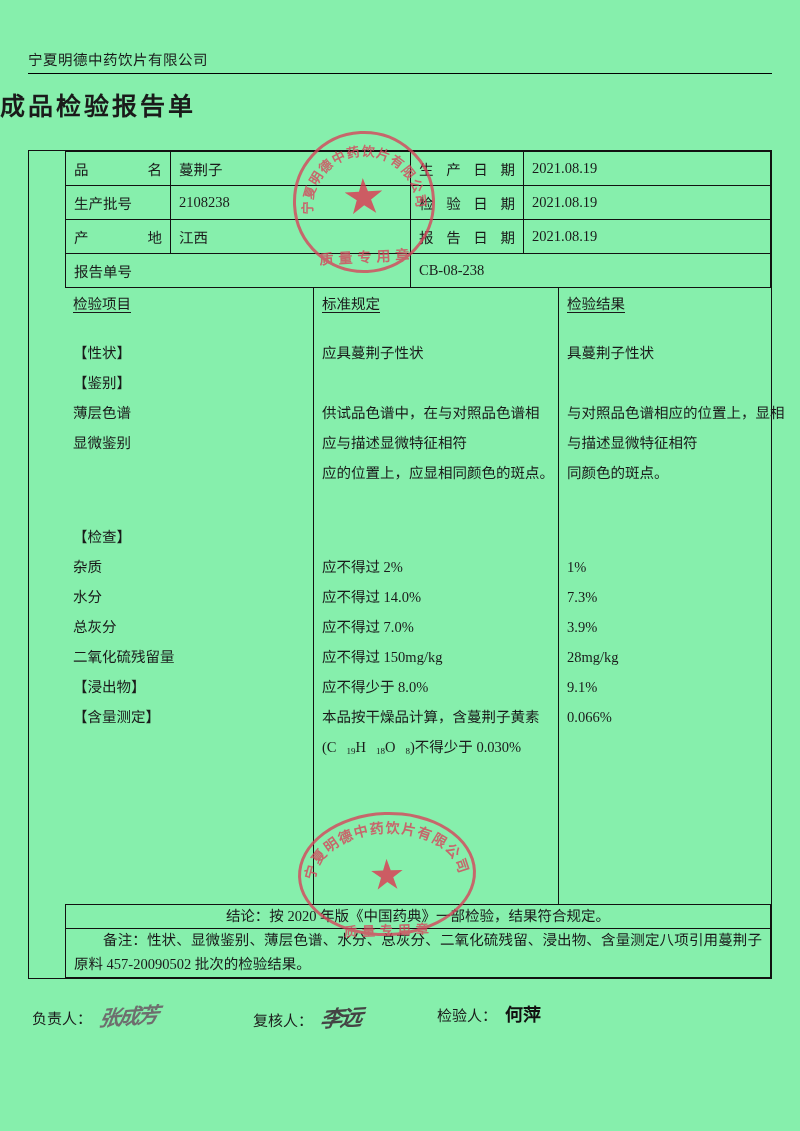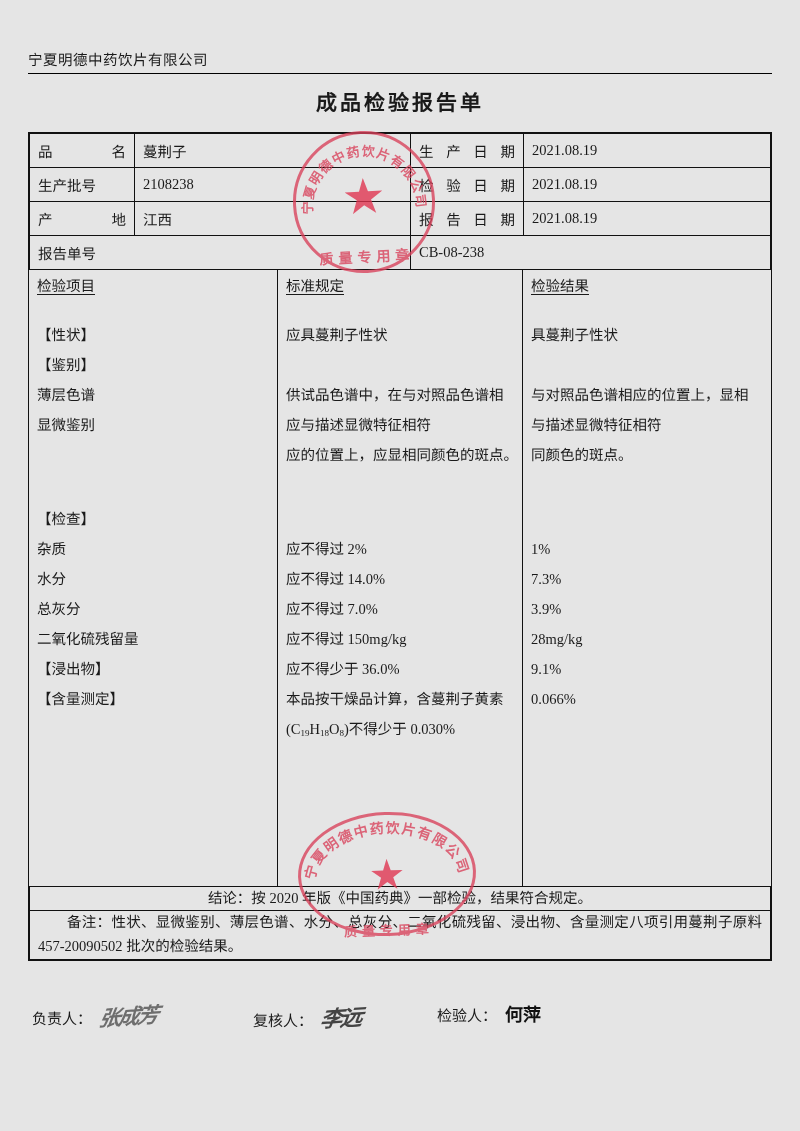--- a/index.html
+++ b/index.html
@@ -8,21 +8,21 @@
     background: #ffffff;
   }
   body {
     font-family: "Liberation Serif", "DejaVu Serif", serif;
     color: #1a1a1a;
   }
   #page {
     position: relative;
     width: 800px;
     height: 1131px;
-    background: #e5e5e5;
+    background: #86efac;
     overflow: hidden;
     box-sizing: border-box;
   }
 
   
   .hdr {
     position: absolute;
     left: 28px;
     top: 48px;
     width: 744px;
@@ -42,36 +42,37 @@
     height: 1px;
     background: #000;
   }
 
   
   .doc-title {
     position: absolute;
     left: 0;
     top: 86px;
     width: 800px;
-    text-align: center;
-    font-size: 21px;
+    text-align: left;
+    font-size: 25px;
     font-weight: bold;
     letter-spacing: 3px;
     font-family: "Liberation Serif", "DejaVu Serif", serif;
   }
 
   
   .frame {
     position: absolute;
     left: 28px;
-    top: 132px;
+    top: 150px;
     width: 744px;
     border: 1.4px solid #111;
     border-collapse: collapse;
     box-sizing: border-box;
+    padding-left: 36px;
   }
   table.t {
     width: 100%;
     border-collapse: collapse;
     table-layout: fixed;
   }
   table.t td {
     border: 1px solid #111;
     padding: 0 8px;
     vertical-align: middle;
@@ -116,21 +117,21 @@
   .res td.c3 { border-right: none; }
   .res-head td { padding-top: 9px; padding-bottom: 0; margin-left: 12px; }
   .uline {
     text-decoration: underline;
     text-underline-offset: 3px;
   }
   .rowline { height: 30px; line-height: 30px; }
   .gap-md { height: 34px; }
   .gap-lg { height: 100px; }
   .nowrapcell { white-space: nowrap; }
-  sub { font-size: 9px; vertical-align: -2px; }
+  sub { font-size: 9px; vertical-align: -2px; margin-left: 10px; }
 
   
   .concl td {
     border: 1px solid #111;
     border-left: none;
     border-right: none;
     font-size: 15px;
     padding: 7px 14px;
     line-height: 1.65;
   }
@@ -339,21 +340,21 @@
         </tr>
 
         <tr class="rowline">
           <td class="c1">二氧化硫残留量</td>
           <td class="c2">应不得过 150mg/kg</td>
           <td class="c3">28mg/kg</td>
         </tr>
 
         <tr class="rowline">
           <td class="c1">【浸出物】</td>
-          <td class="c2">应不得少于 36.0%</td>
+          <td class="c2">应不得少于 8.0%</td>
           <td class="c3">9.1%</td>
         </tr>
 
         <tr class="rowline">
           <td class="c1">【含量测定】</td>
           <td class="c2 nowrapcell">本品按干燥品计算，含蔓荆子黄素</td>
           <td class="c3">0.066%</td>
         </tr>
         <tr class="rowline">
           <td class="c1"></td>

